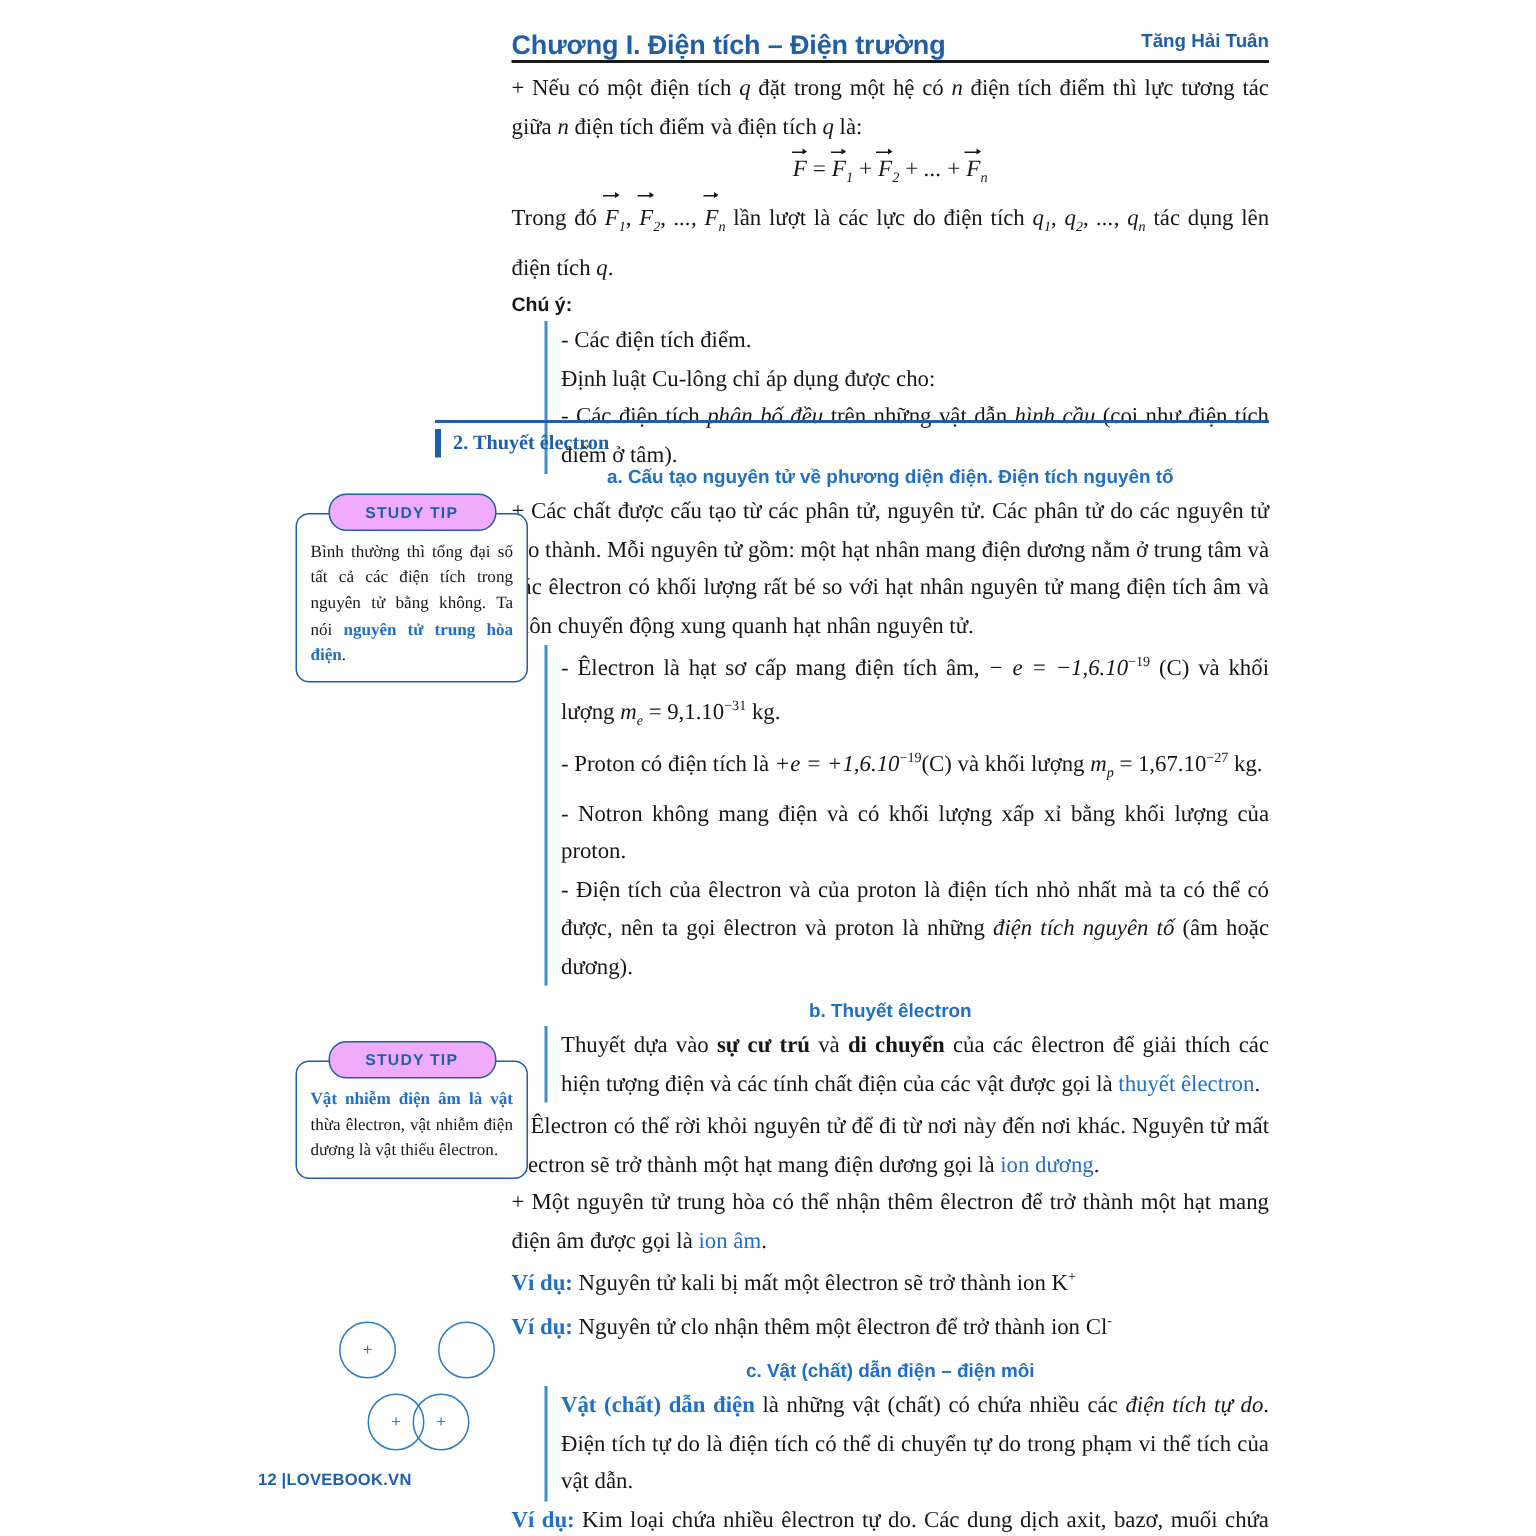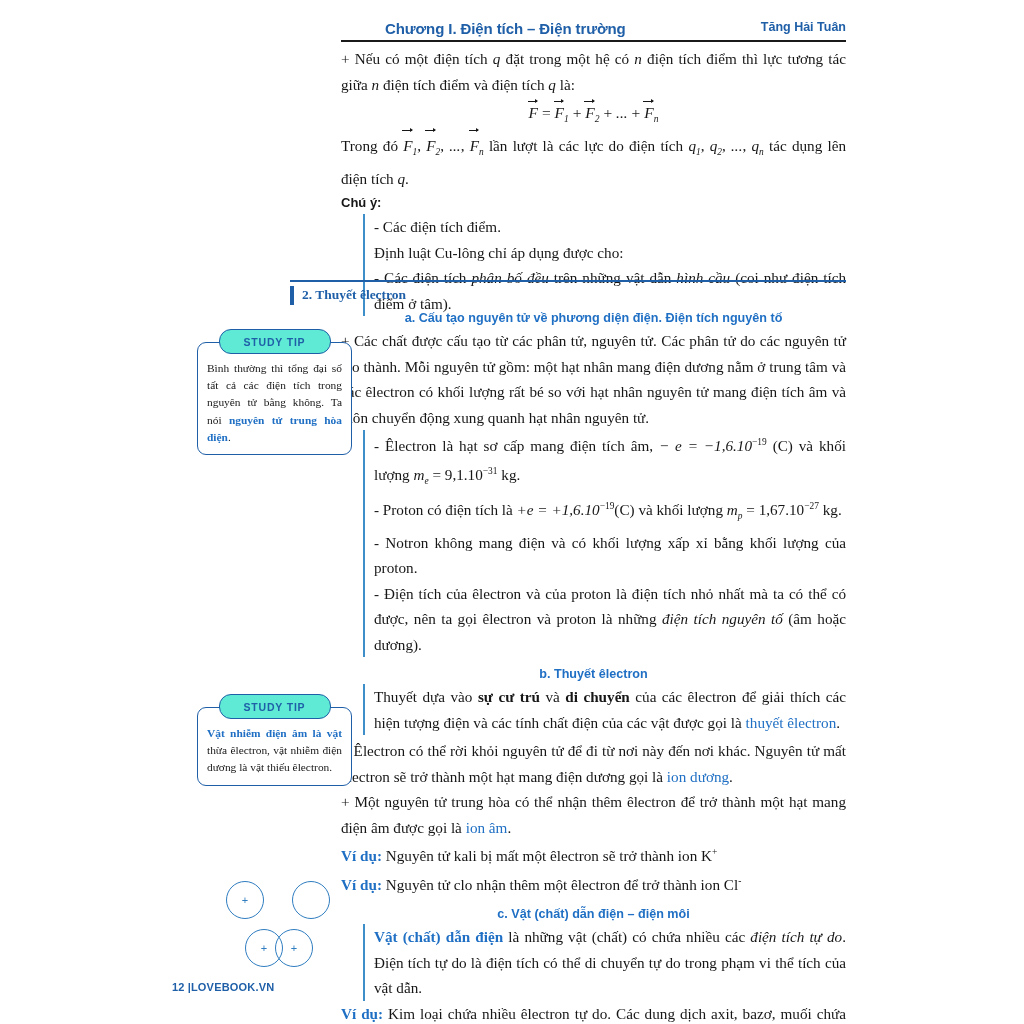--- a/index.html
+++ b/index.html
@@ -29,25 +29,24 @@
     left: 341px;
     top: 20px;
     width: 505px;
     height: 24px;
   }
   .header-left {
     position: absolute;
     left: 0; top: 0;
     font-family: "Liberation Sans", sans-serif;
     font-weight: bold;
-    font-size: 15px;
+    font-size: 18px;
     color: #1f5fa8;
     letter-spacing: -0.1px;
     white-space: nowrap;
-    margin-left: 44px;
   }
   .header-right {
     position: absolute;
     right: 0; top: 0;
     font-family: "Liberation Sans", sans-serif;
     font-weight: bold;
     font-size: 12.5px;
     color: #1f5fa8;
     white-space: nowrap;
   }
@@ -176,21 +175,21 @@
     width: 155px;
   }
   .tip-badge {
     position: relative;
     z-index: 3;
     width: 110px;
     height: 23px;
     margin: 0 auto;
     border: 1.6px solid #1f5fa8;
     border-radius: 12px;
-    background: #5eead4;
+    background: #f0abfc;
     display: flex;
     align-items: center;
     justify-content: center;
     font-family: "Liberation Sans", sans-serif;
     font-weight: bold;
     font-size: 10.5px;
     letter-spacing: 0.8px;
     color: #1f5fa8;
   }
   .tip-body {

